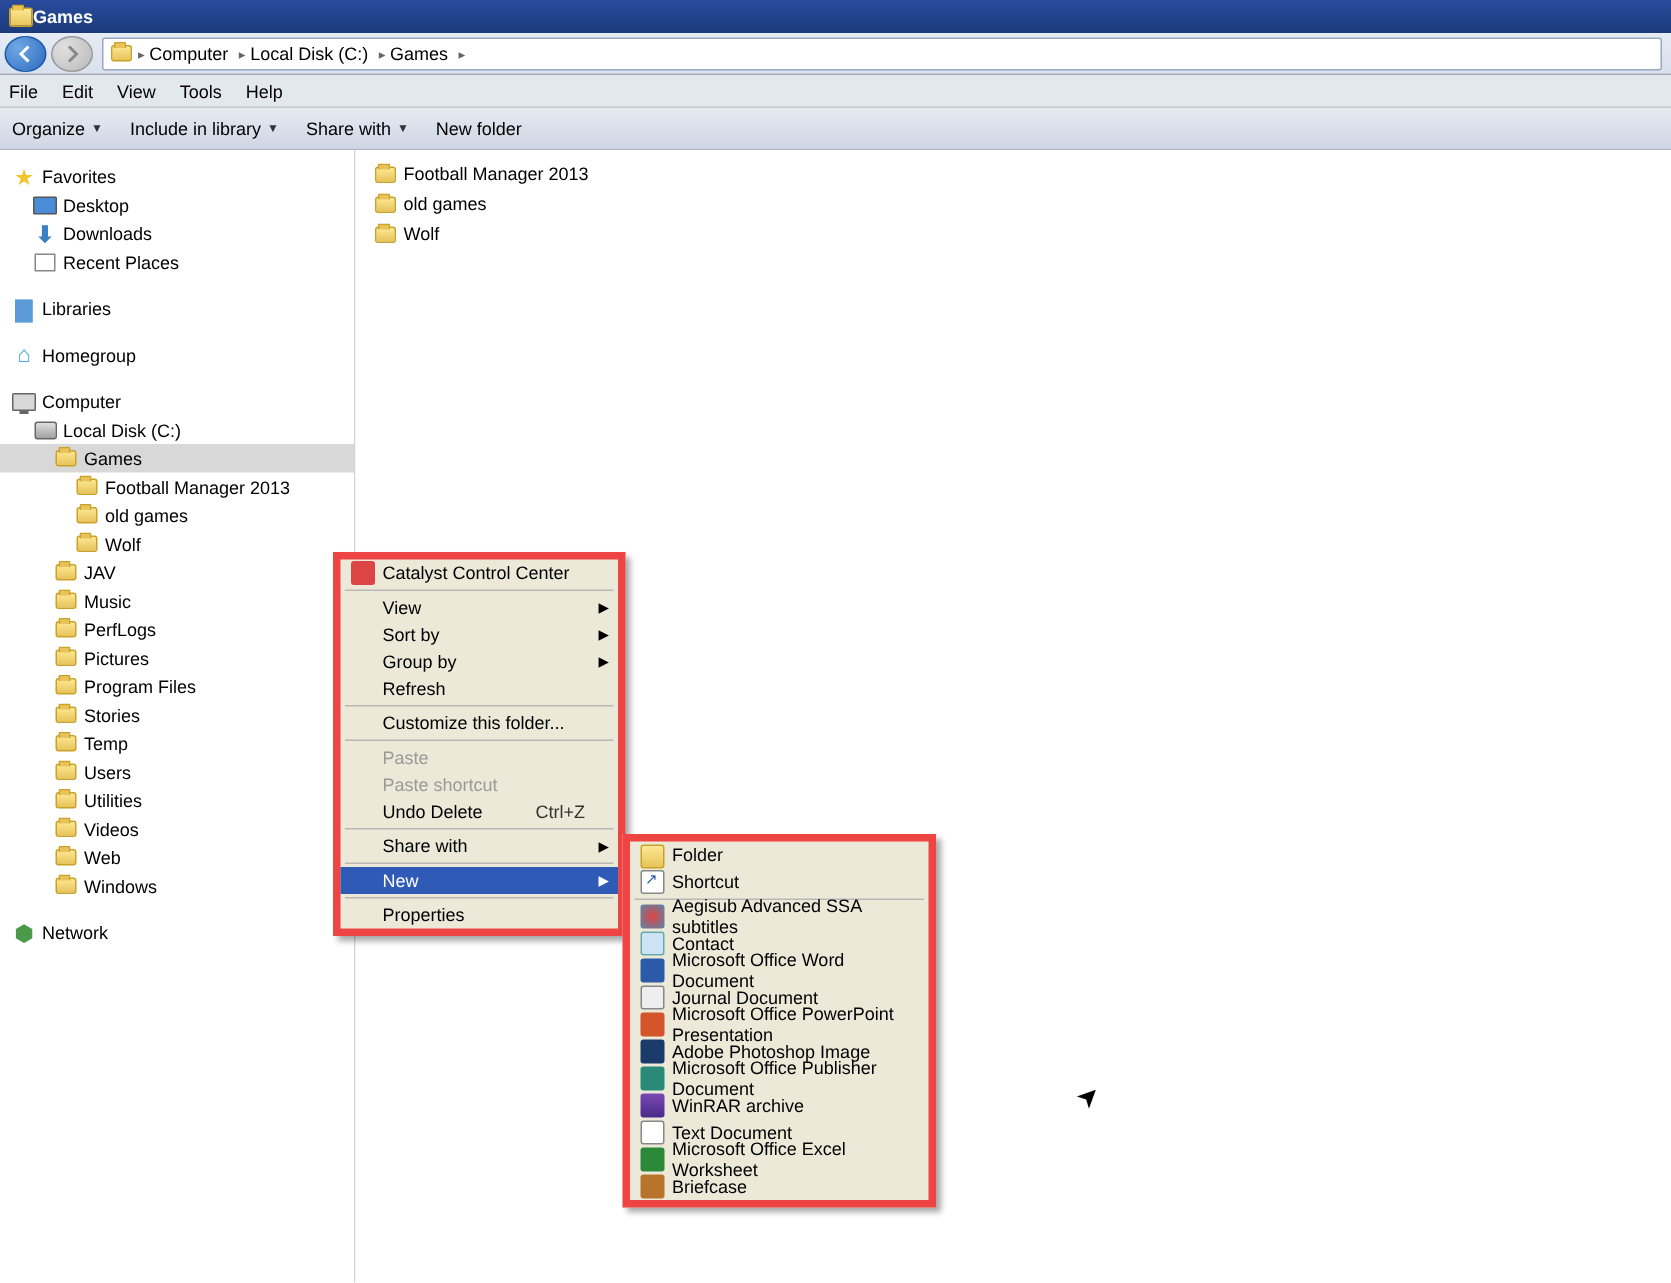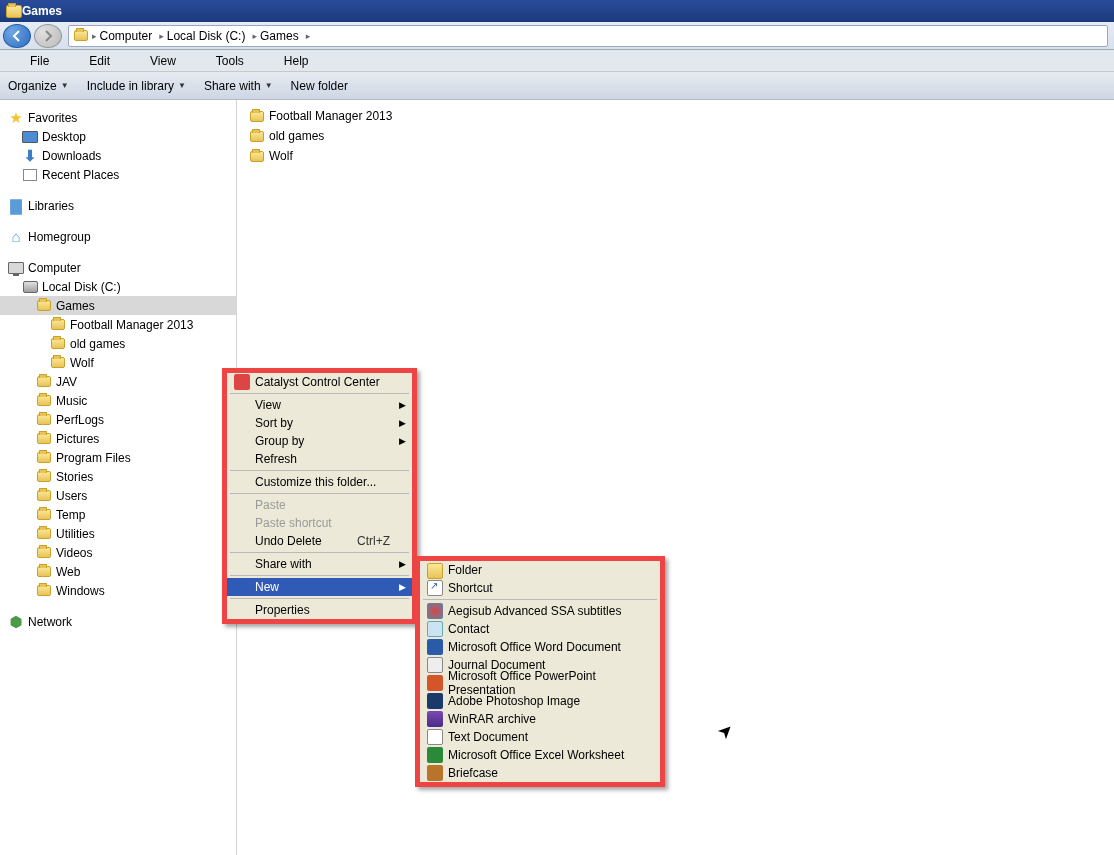--- a/index.html
+++ b/index.html
@@ -10,21 +10,21 @@
 .navbar { height: 28px; background: linear-gradient(#e6ecf5, #d8e0ee); display: flex; align-items: center; border-bottom: 1px solid #a0a8b8; }
 .navbtn { width: 28px; height: 24px; margin-left: 3px; border-radius: 50%; display: flex; align-items: center; justify-content: center; }
 .navbtn.back { background: radial-gradient(circle at 30% 30%, #6fa7e4, #2d6cbf); border: 1px solid #1d5aa8; }
 .navbtn.fwd  { background: radial-gradient(circle at 30% 30%, #e0e0e0, #bababa); border: 1px solid #999; }
 .navbtn svg { width: 14px; height: 14px; }
 .addr { flex: 1; height: 22px; background: #fff; margin: 0 6px; display: flex; align-items: center; border: 1px solid #9aa8c0; border-radius: 2px; padding: 0 4px; }
 .addr .crumb { margin-right: 4px; color: #000; display: flex; align-items: center; }
 .addr .sep { margin: 0 3px; color: #666; font-size: 9px; }
 
 .menubar { height: 22px; background: #e3e8ef; display: flex; align-items: center; padding-left: 6px; border-bottom: 1px solid #c8c8c8; }
-.menubar span { margin-right: 16px; margin-left: 24px; }
+.menubar span { margin-right: 16px; }
 
 .toolbar { height: 28px; background: linear-gradient(#e6ebf2, #cfd6e4); display: flex; align-items: center; padding-left: 8px; border-bottom: 1px solid #b0b8c8; }
 .toolbar .titem { margin-right: 18px; display: flex; align-items: center; }
 .toolbar .dd { margin-left: 4px; font-size: 8px; color: #333; }
 
 .main { display: flex; height: calc(855px - 22px - 28px - 22px - 28px); }
 .sidebar { width: 237px; background: #fff; border-right: 1px solid #d4d4d4; padding-top: 8px; overflow-y: auto; }
 .content { flex: 1; background: #fff; padding: 6px 12px; position: relative; }
 
 .tree-item { display: flex; align-items: center; height: 19px; padding-left: 8px; cursor: default; }
@@ -49,21 +49,21 @@
 .ico-comp { width: 16px; height: 12px; background: #d8d8d8; border: 1px solid #666; border-radius: 1px; position: relative; }
 .ico-comp::after { content: ""; position: absolute; bottom: -3px; left: 4px; width: 6px; height: 2px; background: #666; }
 .ico-disk { width: 15px; height: 12px; background: linear-gradient(#e0e0e0, #a0a0a0); border: 1px solid #666; border-radius: 2px; }
 .ico-net { color: #4a9a4a; font-size: 15px; }
 .ico-globe { width: 16px; height: 16px; border-radius: 50%; background: radial-gradient(circle at 30% 30%, #5ab05a, #2a6aa8); }
 .ico-small { width: 14px; height: 11px; }
 
 
 .ctx { position: absolute; background: #ece9d8; border: 5px solid #ef4444; box-shadow: 3px 3px 4px rgba(0,0,0,.35); z-index: 100; }
 .ctx.main-ctx { left: 222px; top: 368px; width: 195px; }
-.ctx.sub-ctx  { left: 415px; top: 556px; width: 250px; }
+.ctx.sub-ctx  { left: 415px; top: 556px; width: 209px; }
 .ctx-row { height: 18px; display: flex; align-items: center; padding: 0 18px 0 4px; position: relative; }
 .ctx-row .iconcol { width: 22px; display: flex; justify-content: center; }
 .ctx-row .txt { flex: 1; margin-left: 2px; }
 .ctx-row .sc { color: #333; margin-left: auto; margin-right: 4px; }
 .ctx-row .sub-arrow { position: absolute; right: 6px; font-size: 9px; }
 .ctx-row.disabled .txt { color: #9a9a9a; }
 .ctx-row.hl { background: #2f5bb7; color: #fff; }
 .ctx-row.hl .sub-arrow { color: #fff; }
 .ctx-sep { height: 1px; background: #b8b8b8; margin: 2px 3px; }
 .ctx .iconcol .ci { width: 16px; height: 16px; display: inline-block; border-radius: 2px; }
@@ -255,27 +255,27 @@
         <div class="tree-item ind2">
           <span class="ico">
             <span class="ico-folder ico-small"></span>
           </span>
           <span class="lbl">Stories</span>
         </div>
         <div class="tree-item ind2">
           <span class="ico">
             <span class="ico-folder ico-small"></span>
           </span>
+          <span class="lbl">Temp</span>
+        </div>
+        <div class="tree-item ind2">
+          <span class="ico">
+            <span class="ico-folder ico-small"></span>
+          </span>
           <span class="lbl">Users</span>
-        </div>
-        <div class="tree-item ind2">
-          <span class="ico">
-            <span class="ico-folder ico-small"></span>
-          </span>
-          <span class="lbl">Temp</span>
         </div>
         <div class="tree-item ind2">
           <span class="ico">
             <span class="ico-folder ico-small"></span>
           </span>
           <span class="lbl">Utilities</span>
         </div>
         <div class="tree-item ind2">
           <span class="ico">
             <span class="ico-folder ico-small"></span>
@@ -437,20 +437,26 @@
       <span class="txt">Microsoft Office PowerPoint Presentation</span>
     </div>
     <div class="ctx-row">
       <span class="iconcol">
         <span class="ci ci-ps"></span>
       </span>
       <span class="txt">Adobe Photoshop Image</span>
     </div>
     <div class="ctx-row">
       <span class="iconcol">
+        <span class="ci ci-pub"></span>
+      </span>
+      <span class="txt">Microsoft Office Publisher Document</span>
+    </div>
+    <div class="ctx-row">
+      <span class="iconcol">
         <span class="ci ci-rar"></span>
       </span>
       <span class="txt">WinRAR archive</span>
     </div>
     <div class="ctx-row">
       <span class="iconcol">
         <span class="ci ci-txt"></span>
       </span>
       <span class="txt">Text Document</span>
     </div>

